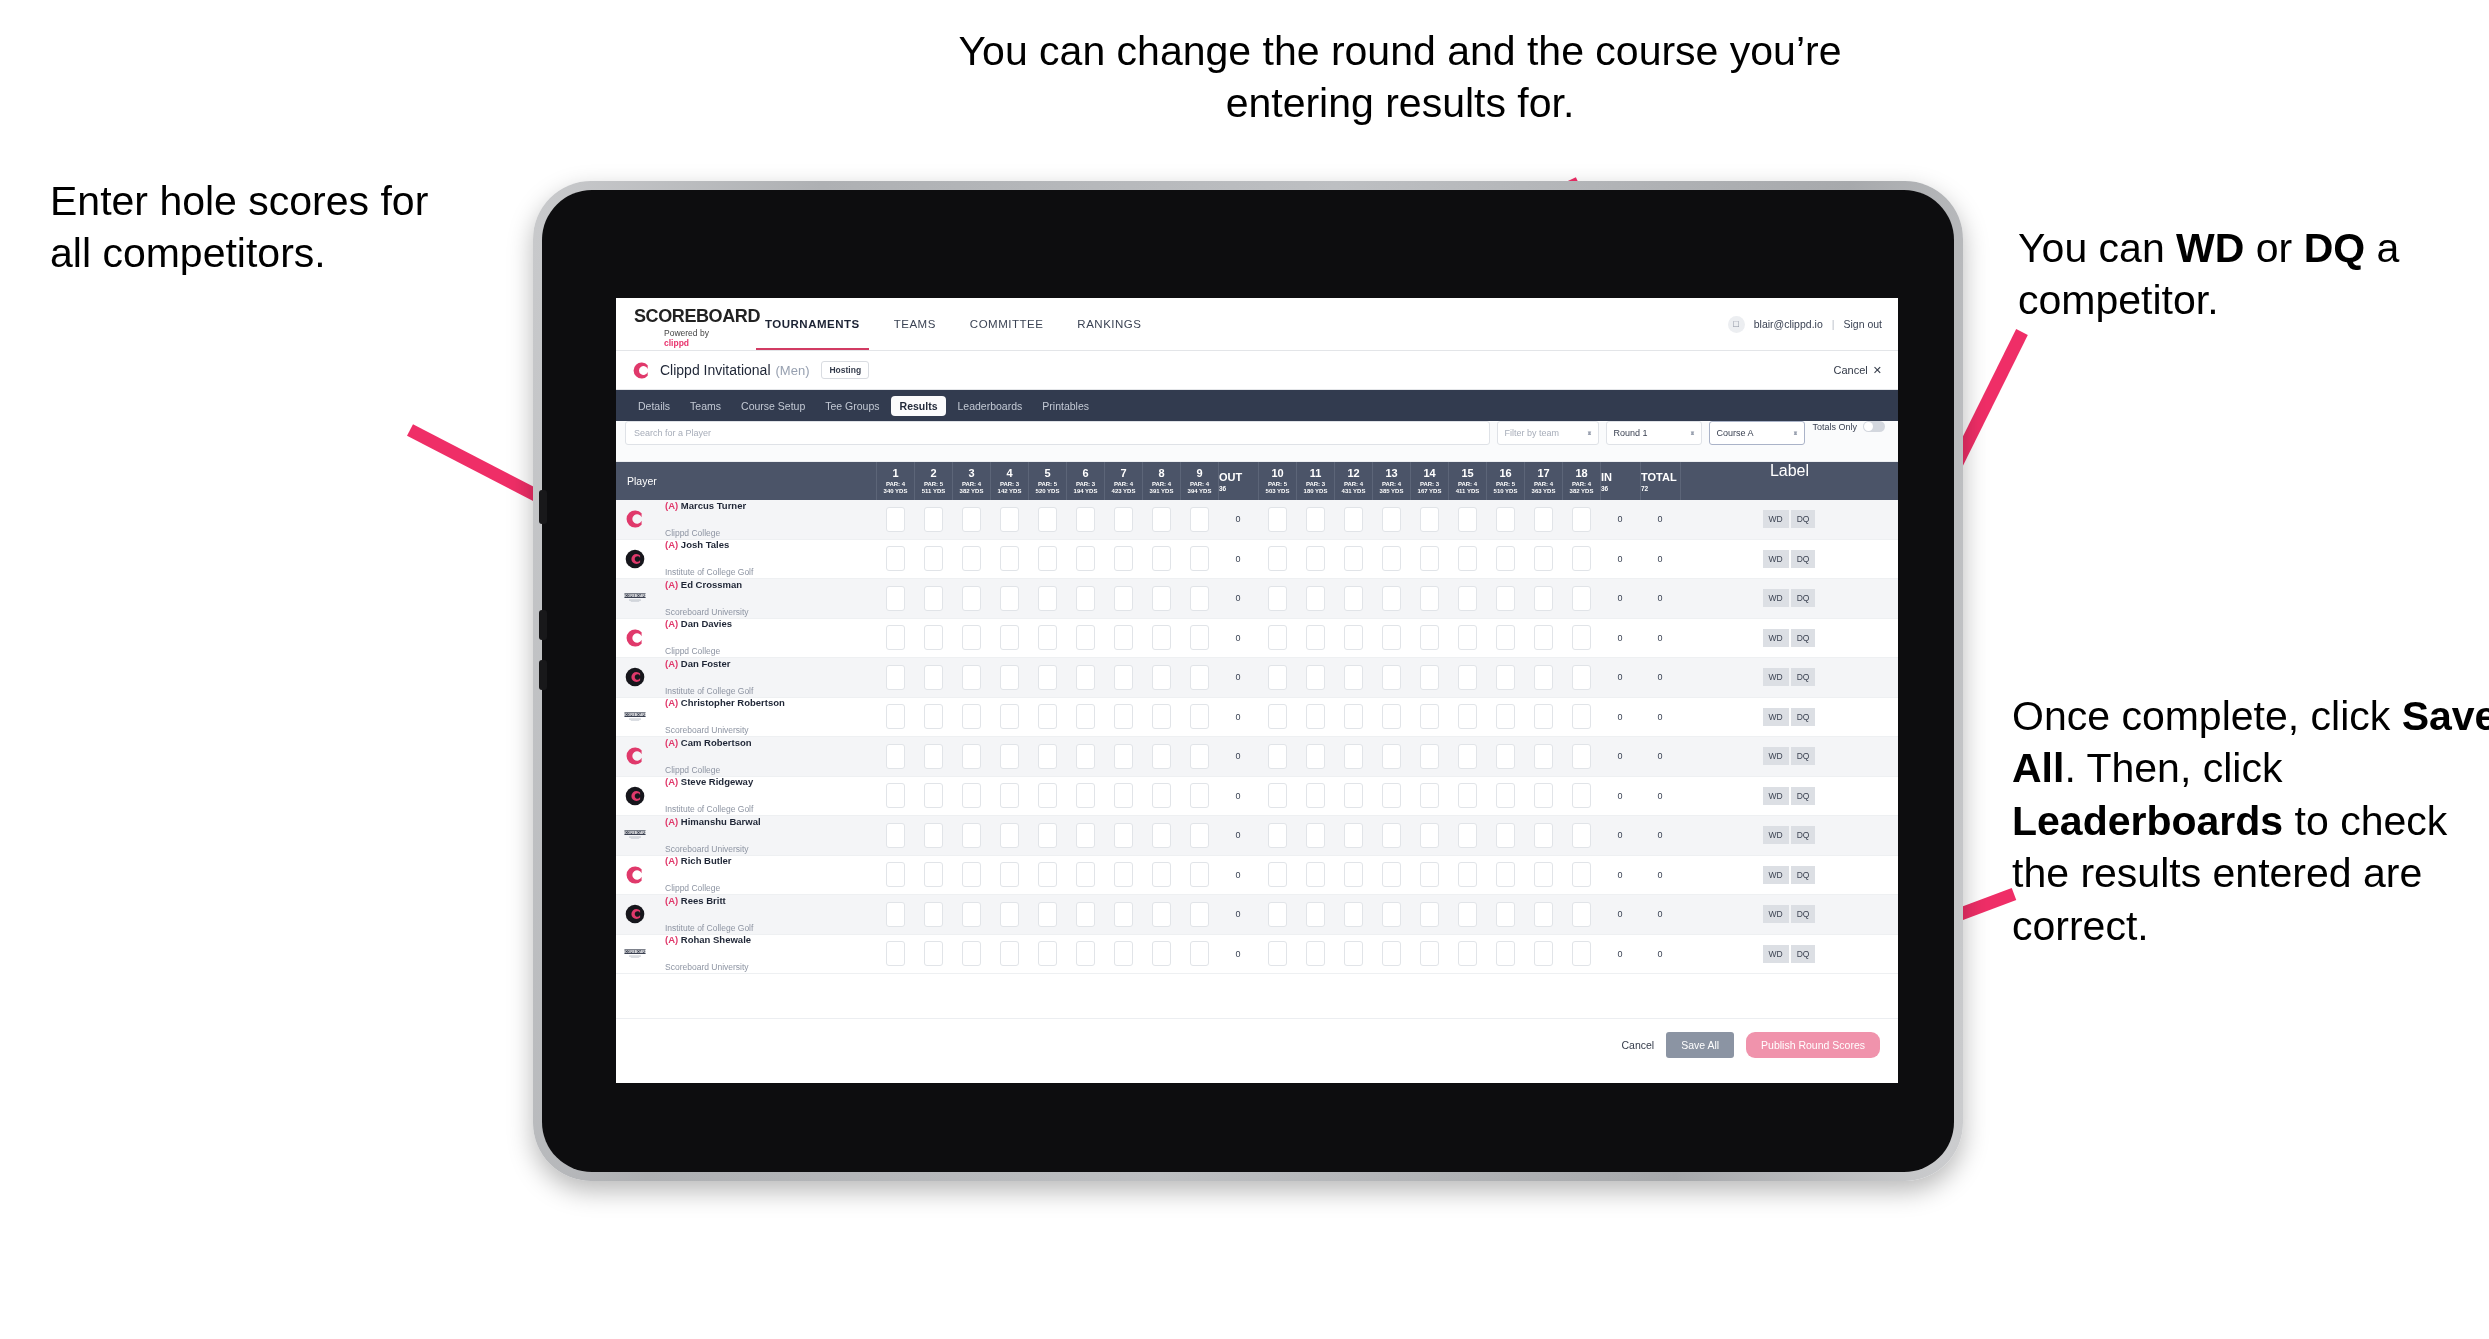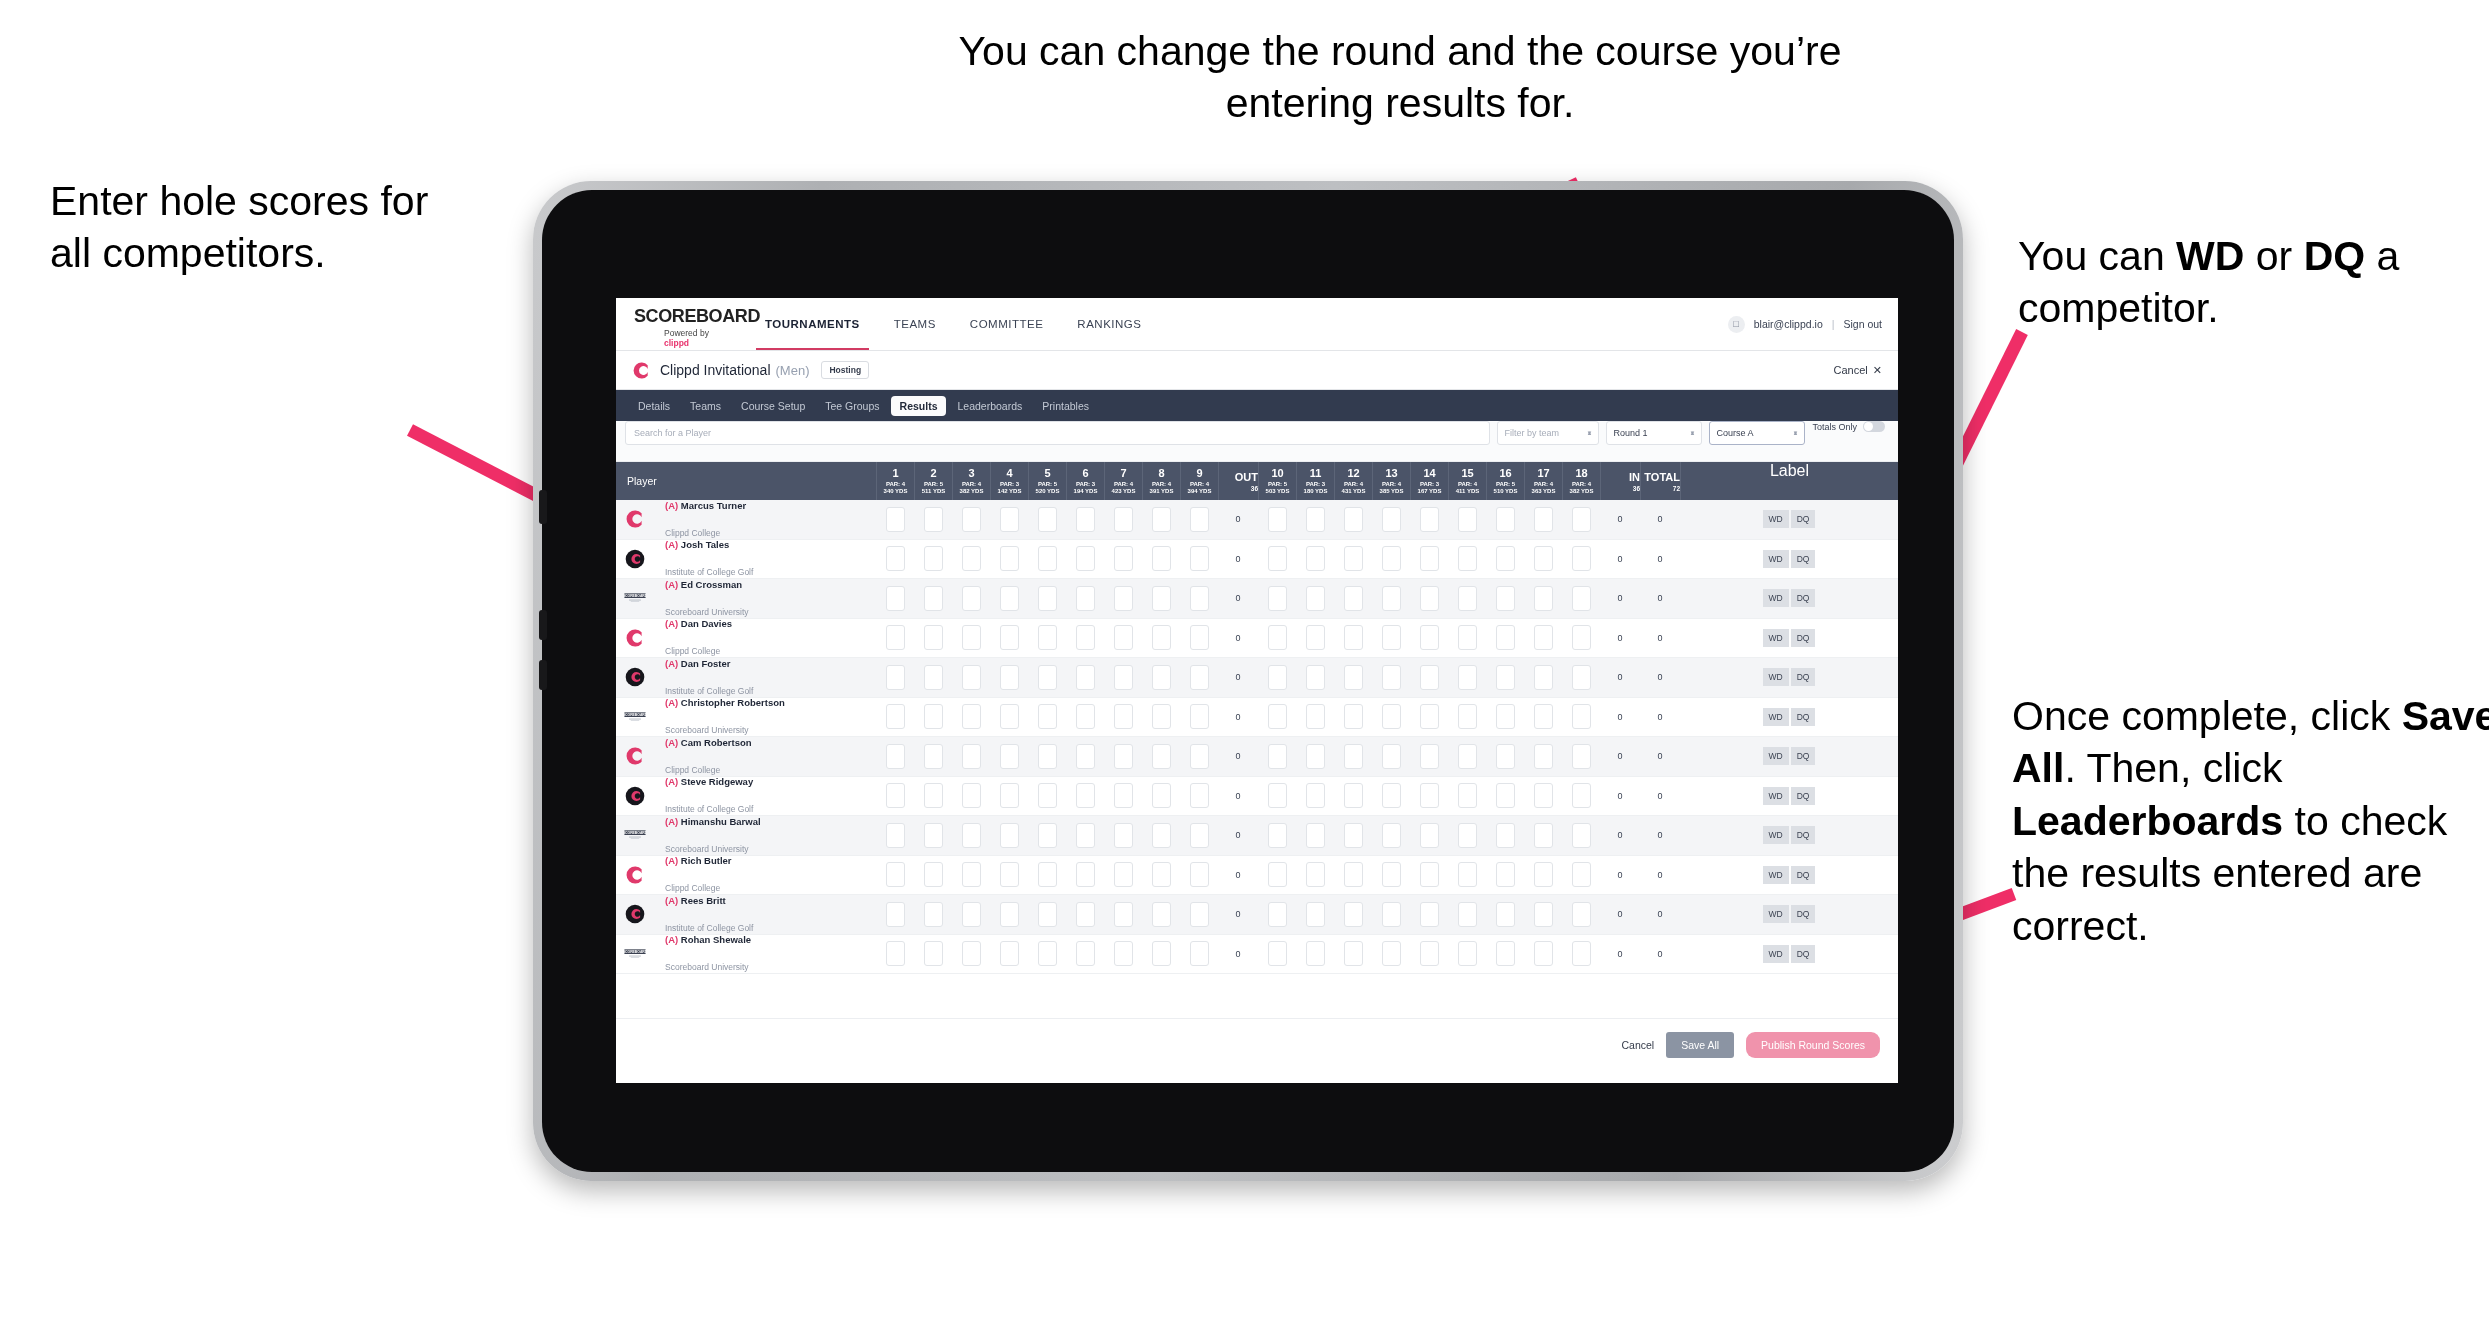--- a/index.html
+++ b/index.html
@@ -7,21 +7,21 @@
     width:2489px;height:1339px;background:#ffffff;
     font-family:"Liberation Sans",sans-serif;
     position:relative;overflow:hidden;
   }
 
   
   .anno{position:absolute;color:#000;font-size:41px;line-height:1.28;font-family:"Liberation Sans",sans-serif;}
   .anno b{font-weight:bold;}
   #anno-left{left:50px;top:175px;width:400px;}
   #anno-top{left:910px;top:25px;width:980px;text-align:center;}
-  #anno-right-top{left:2018px;top:230px;width:470px;}
+  #anno-right-top{left:2018px;top:222px;width:470px;}
   #anno-right-bottom{left:2012px;top:690px;width:490px;}
 
   .arrow{position:absolute;}
 
   
   #tablet{position:absolute;left:533px;top:181px;width:1430px;height:1000px;
     background:linear-gradient(100deg,#c9cacc 0%,#aeb0b3 18%,#bdbfc2 50%,#a7a9ac 82%,#cdced0 100%);
     border-radius:58px;box-shadow:0 10px 26px rgba(0,0,0,.28);}
   #tablet-inner{position:absolute;left:9px;top:9px;right:9px;bottom:9px;background:#0d0d0f;border-radius:50px;}
   #screen{position:absolute;left:74px;top:108px;width:1282px;height:785px;background:#ffffff;overflow:hidden;}
@@ -66,21 +66,21 @@
   .toggle{width:22px;height:11px;border-radius:6px;background:#d3d7de;position:relative;cursor:pointer;}
   .toggle i{position:absolute;left:1px;top:1px;width:9px;height:9px;border-radius:50%;background:#fff;}
 
   
   #thead{background:#4b5468;display:flex;height:38px;color:#fff;}
   .th-player{width:260px;display:flex;align-items:center;padding-left:11px;font-size:10.5px;box-sizing:border-box;}
   .th-hole{width:38px;border-left:1px solid #5c6578;display:flex;flex-direction:column;align-items:center;justify-content:center;box-sizing:border-box;}
   .th-num{font-size:11px;font-weight:bold;line-height:1.1;}
   .th-par{font-size:6px;font-weight:bold;line-height:1.35;margin-top:1px;}
   .th-yds{font-size:6px;font-weight:bold;line-height:1.2;}
-  .th-tot{width:40px;border-left:1px solid #5c6578;display:flex;flex-direction:column;align-items:flex-end;justify-content:center;box-sizing:border-box;}
+  .th-tot{width:40px;border-left:1px solid #5c6578;display:flex;flex-direction:column;align-items:flex-start;justify-content:center;box-sizing:border-box;}
   .th-tot .big{font-size:11px;font-weight:bold;}
   .th-tot .small{font-size:6.5px;font-weight:bold;margin-top:2px;}
   .th-label{flex:1;border-left:1px solid #5c6578;display:flex;align-items:flex-start;justify-content:center;font-size:16px;box-sizing:border-box;}
 
   .trow{display:flex;height:38.5px;align-items:center;border-bottom:1px solid #eef0f2;background:#fff;}
   .trow.alt{background:#f4f5f7;}
   .td-player{width:260px;display:flex;align-items:center;box-sizing:border-box;padding-left:8px;gap:19px;}
   .plogo{width:22px;height:22px;flex:0 0 22px;display:flex;align-items:center;justify-content:center;}
   .pname{font-size:9.5px;font-weight:bold;color:#1f2636;line-height:1.25;}
   .pname .amt{color:#e0396b;}

